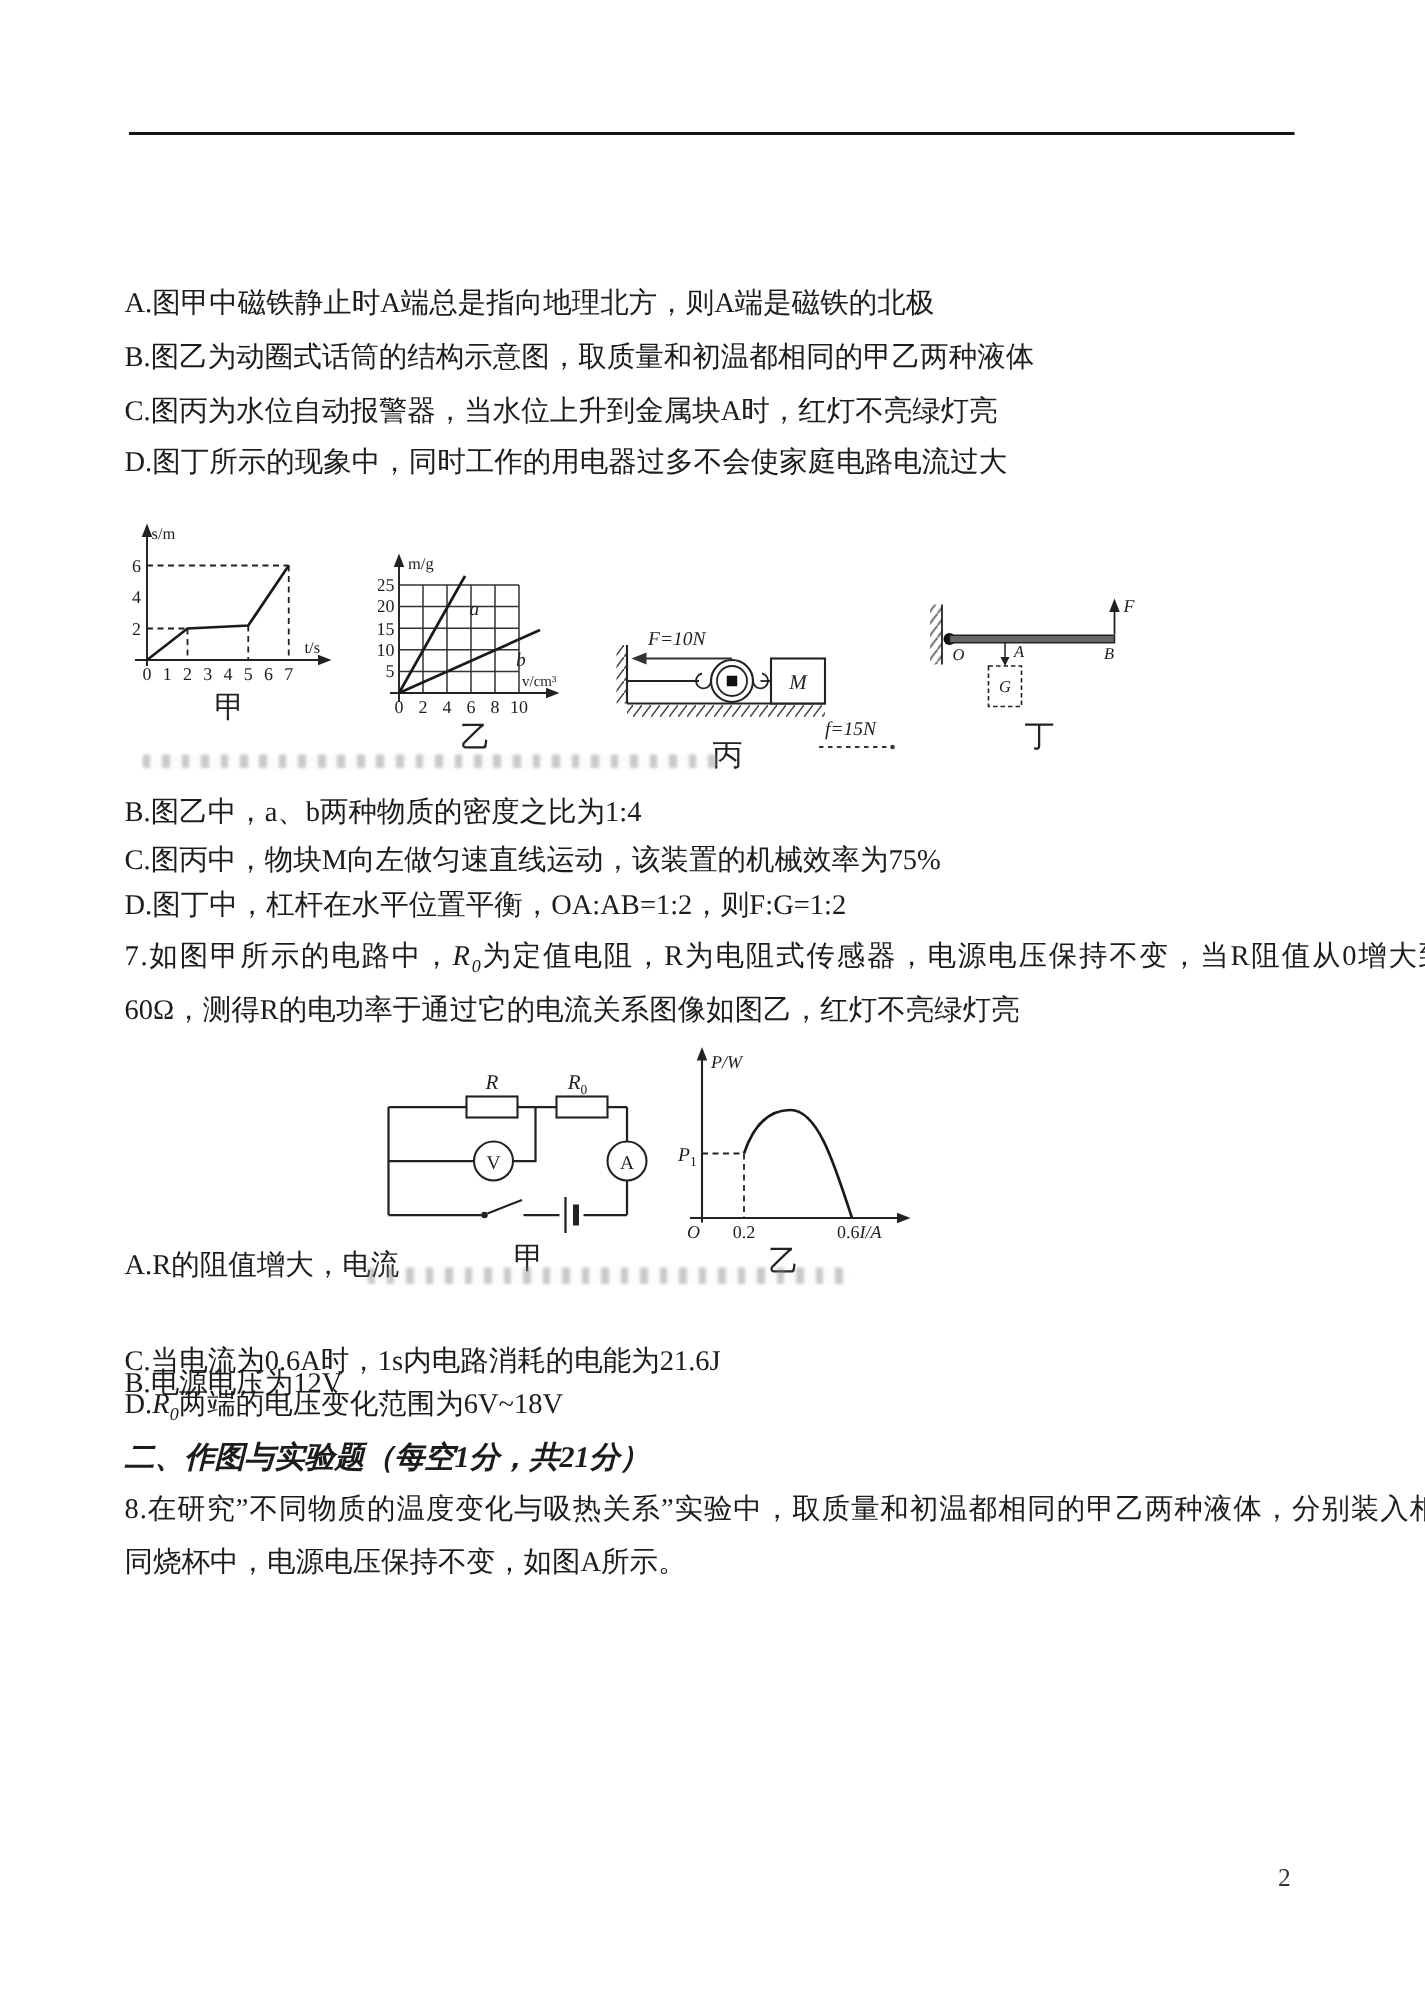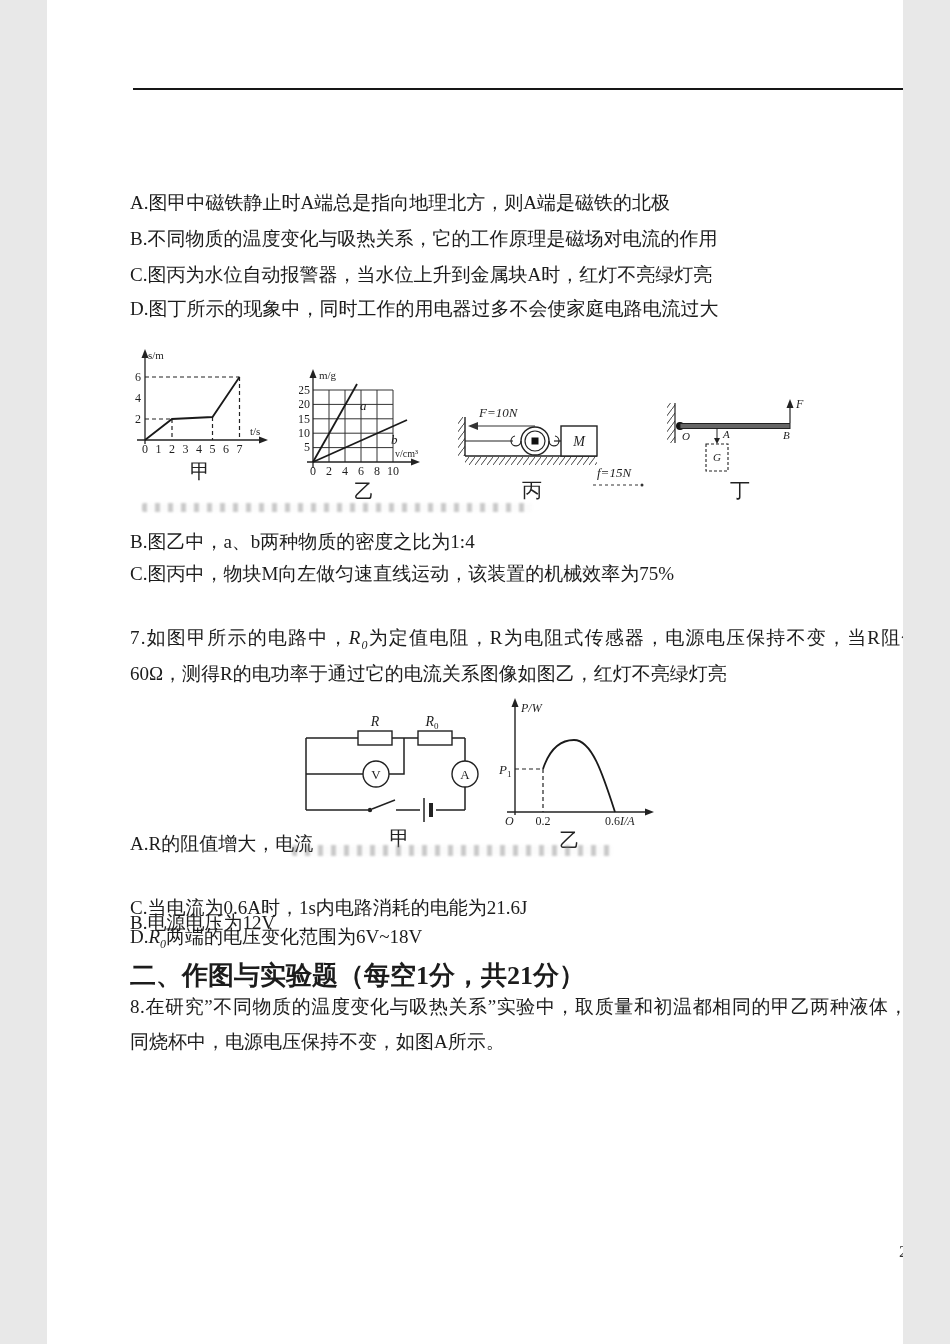--- a/index.html
+++ b/index.html
@@ -1,22 +1,22 @@
 <!DOCTYPE html>
 <html><head>
 <meta charset="utf-8">
 <style>
   html,body{margin:0;padding:0;background:#e8e8e8;}
   .page{
-    position:relative;width:856px;height:1344px;margin:0 auto;background:#ffffff;
+    position:relative;width:950px;height:1344px;margin:0 auto;background:#ffffff;
     font-family:"Liberation Serif","DejaVu Serif",serif;color:#1e1e1e;overflow:hidden;
   }
   .rule{position:absolute;left:86px;top:88px;width:777px;height:2px;background:#161616;}
   .tline{position:absolute;left:83px;font-size:19px;line-height:1.15;white-space:nowrap;color:#1c1c1c;}
-  .bold{font-weight:bold;font-size:26px;}
+  .bold{font-weight:bold;font-size:20px;font-style:italic;}
   .just1{letter-spacing:1.2px;}
   .just2{letter-spacing:0.6px;}
   .rsym{font-style:italic;}
   .rsym sub{font-size:12px;}
   .fig{position:absolute;}
   .cap{position:absolute;left:0;text-align:center;font-size:20px;color:#222;width:100%;}
   svg{display:block;}
   svg text{fill:#1e1e1e;font-family:"Liberation Serif","DejaVu Serif",serif;}
   .axis,.wire{stroke:#222;fill:none;}
   .dash{stroke:#222;fill:none;stroke-dasharray:4,3;stroke-width:1.2;}
@@ -29,21 +29,21 @@
   .pagenum{position:absolute;left:852px;top:1242px;font-size:17px;color:#333;}
 </style>
 </head>
 <body>
 
 <div class="page">
 
   <div class="rule"></div>
 
   <div class="tline" style="top:192px">A.图甲中磁铁静止时A端总是指向地理北方，则A端是磁铁的北极</div>
-  <div class="tline" style="top:228px">B.不同物质的温度变化与吸热关系，它的工作原理是磁场对电流的作用</div>
+  <div class="tline" style="top:228px">B.图乙为动圈式话筒的结构示意图，取质量和初温都相同的甲乙两种液体</div>
   <div class="tline" style="top:264px">C.图丙为水位自动报警器，当水位上升到金属块A时，红灯不亮绿灯亮</div>
   <div class="tline" style="top:298px">D.图丁所示的现象中，同时工作的用电器过多不会使家庭电路电流过大</div>
 
 
   <div class="fig" style="left:82px;top:348px;width:142px;height:132px">
     <svg width="142" height="112" viewBox="0 0 142 112">
       <path class="axis" d="M16,96 V6" stroke-width="1.3"></path>
       <path d="M16,1 l-3.5,9 h7 z" fill="#222"></path>
       <path class="axis" d="M8,92 H132" stroke-width="1.3"></path>
       <path d="M139,92 l-9,-3.5 v7 z" fill="#222"></path>
@@ -102,21 +102,21 @@
       <text x="14" y="107" font-size="12" text-anchor="middle">0</text>
       <text x="30" y="107" font-size="12" text-anchor="middle">2</text>
       <text x="46" y="107" font-size="12" text-anchor="middle">4</text>
       <text x="62" y="107" font-size="12" text-anchor="middle">6</text>
       <text x="78" y="107" font-size="12" text-anchor="middle">8</text>
       <text x="94" y="107" font-size="12" text-anchor="middle">10</text>
     </svg>
     <div class="cap" style="top:110px">乙</div>
   </div>
 
-  <div class="fig" style="left:410px;top:393px;width:190px;height:110px">
+  <div class="fig" style="left:410px;top:406px;width:190px;height:110px">
     <svg width="190" height="96" viewBox="0 0 190 96">
       <defs>
         <pattern id="h1" width="6" height="8" patternUnits="userSpaceOnUse">
           <line x1="0" y1="8" x2="6" y2="0" stroke="#444" stroke-width="1"></line>
         </pattern>
       </defs>
       <rect x="1" y="24" width="7" height="39" fill="url(#h1)"></rect>
       <line x1="8" y1="24" x2="8" y2="63" stroke="#222" stroke-width="1.4"></line>
       <rect x="8" y="64" width="132" height="8" fill="url(#h1)"></rect>
       <line x1="8" y1="63" x2="140" y2="63" stroke="#222" stroke-width="1.4"></line>
@@ -161,20 +161,21 @@
       <path d="M130,6 l-3.5,9 h7 z" fill="#222"></path>
       <text x="136" y="15" font-size="12" font-style="italic">F</text>
     </svg>
     <div class="cap" style="top:84px">丁</div>
   </div>
 
   <div class="smudge" style="left:95px;top:503px;width:390px;height:9px"></div>
 
   <div class="tline" style="top:531px">B.图乙中，a、b两种物质的密度之比为1:4</div>
   <div class="tline" style="top:563px">C.图丙中，物块M向左做匀速直线运动，该装置的机械效率为75%</div>
+  <div class="tline" style="top:593px">D.图丁中，杠杆在水平位置平衡，OA:AB=1:2，则F:G=1:2</div>
 
   <div class="tline just1" style="top:627px"><span>7.如图甲所示的电路中，</span><span class="rsym"><span>R</span><sub>0</sub></span><span>为定值电阻，R为电阻式传感器，电源电压保持不变，当R阻值从0增大到</span></div>
   <div class="tline" style="top:663px">60Ω，测得R的电功率于通过它的电流关系图像如图乙，红灯不亮绿灯亮</div>
 
   <div class="fig" style="left:245px;top:697px;width:215px;height:150px">
     <svg width="215" height="126" viewBox="0 0 215 126">
       <path class="wire" d="M14,41 H173 M14,41 V113 M173,41 V113 M14,113 H173" stroke-width="1.5"></path>
       <path class="wire" d="M112,41 V77 H97" stroke-width="1.5"></path>
       <path class="wire" d="M14,77 H71" stroke-width="1.5"></path>
       <rect x="66" y="34" width="34" height="14" fill="#fff" stroke="#222" stroke-width="1.4"></rect>

